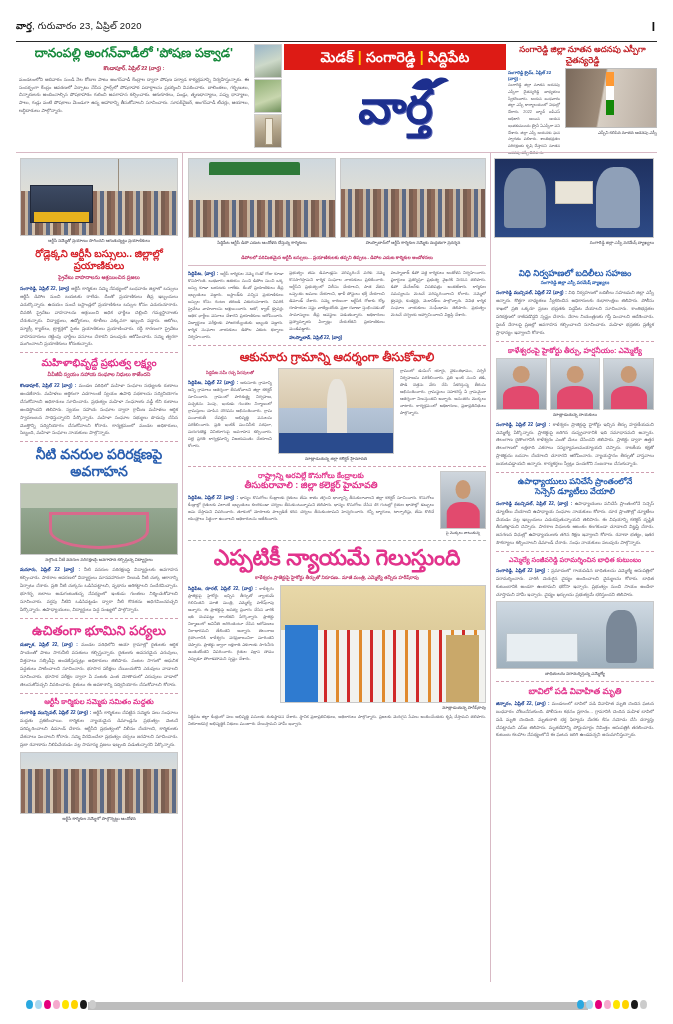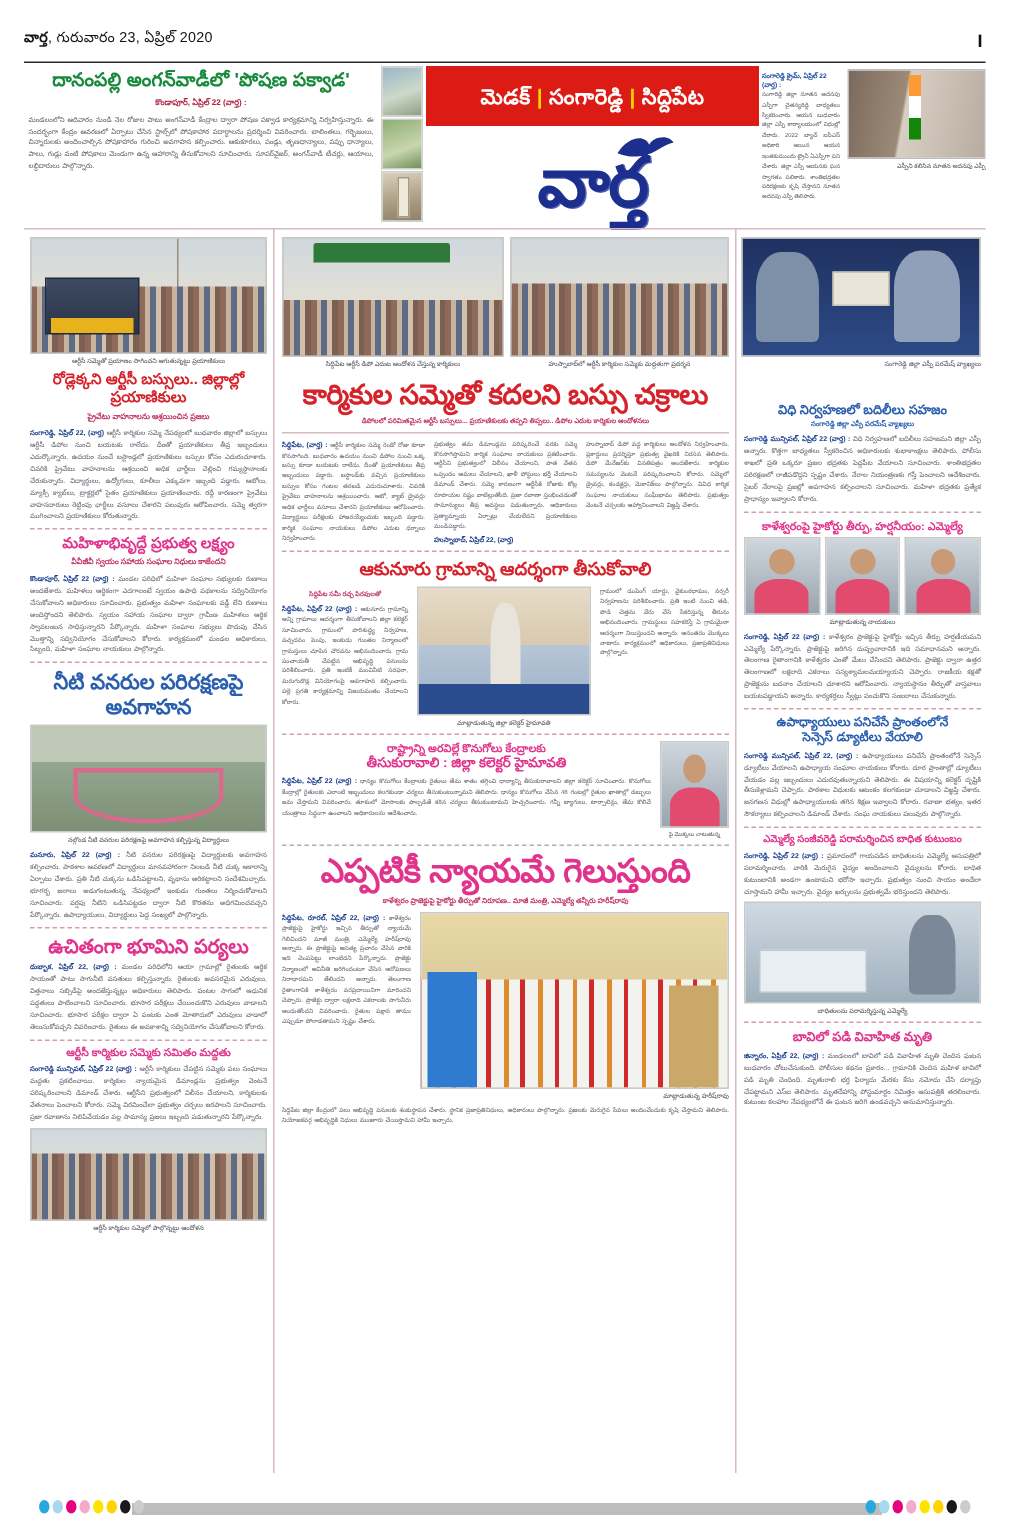--- a/index.html
+++ b/index.html
@@ -39,21 +39,21 @@
               display:flex; flex-direction:column; gap:1px; }
   .mh-strip .ph { flex:1; border:1px solid #cfcfcf; background:#b9c8cf; position:relative; overflow:hidden; }
   .mh-strip .ph.a { background:linear-gradient(160deg,#9ab6c8 0%,#cdd9c9 55%,#8c9e84 100%); }
   .mh-strip .ph.b { background:linear-gradient(160deg,#8fae74 0%,#c8d6ae 60%,#6f8f5a 100%); }
   .mh-strip .ph.c { background:linear-gradient(170deg,#d9d2c0 0%,#b2a48a 50%,#8e806a 100%); }
   .mh-strip .ph.c::after{ content:""; position:absolute; left:38%; top:8%; width:24%; height:80%;
                           background:#efe9da; border:1px solid #a8997e; }
 
   .mh-center { position:absolute; left:268px; top:0; width:222px; height:104px; text-align:center; }
   .mh-ribbon {
-    height:40px; background:#dd1b15; color:#fff; font-weight:bold;
+    height:26px; background:#dd1b15; color:#fff; font-weight:bold;
     font-size:14px; line-height:26px; letter-spacing:.3px;
     display:flex; align-items:center; justify-content:center; gap:4px;
   }
   .mh-ribbon .sep { color:#ffd400; font-weight:bold; }
   .mh-logo { position:relative; height:78px; }
   .mh-logo .word {
     font-size:46px; font-weight:bold; color:#1d2f8e; line-height:74px;
     letter-spacing:-1px; text-shadow:1px 1px 0 #5763b5;
   }
   .mh-logo .dove {
@@ -153,20 +153,21 @@
       <div class="mh-logo">
         <svg class="dove" viewBox="0 0 60 34">
           <path d="M4 20 C14 4, 30 2, 34 12 C38 4, 52 2, 57 10 C48 12, 42 18, 36 20 C30 22, 18 26, 4 20 Z" fill="#1d2f8e"></path>
           <path d="M30 14 C34 18, 34 26, 28 30 C26 24, 26 18, 30 14 Z" fill="#1d2f8e"></path>
         </svg>
         <div class="word">వార్త</div>
       </div>
     </div>
 
     <div class="mh-right">
+      <h2>సంగారెడ్డి జిల్లా నూతన అదనపు ఎస్పీగా చైతన్యరెడ్డి</h2>
       <div class="body">
         <div style="flex:1">
           <div class="dl">సంగారెడ్డి క్రైమ్, ఏప్రిల్ 22 (వార్త) :</div>
           <p>సంగారెడ్డి జిల్లా నూతన అదనపు ఎస్పీగా చైతన్యరెడ్డి బాధ్యతలు స్వీకరించారు. ఆయన బుధవారం జిల్లా ఎస్పీ కార్యాలయంలో విధుల్లో చేరారు. 2022 బ్యాచ్ ఐపీఎస్ అధికారి అయిన ఆయన ఇంతకుముందు ట్రైనీ ఏఎస్పీగా పని చేశారు. జిల్లా ఎస్పీ ఆయనకు ఘన స్వాగతం పలికారు. శాంతిభద్రతల పరిరక్షణకు కృషి చేస్తానని నూతన అదనపు ఎస్పీ తెలిపారు.</p>
         </div>
         <div>
           <div class="pic">
               <div class="flag"></div>
             </div>
           <div class="cap">ఎస్పీని కలిసిన నూతన అదనపు ఎస్పీ</div>
@@ -277,21 +278,20 @@
         <div class="sky"></div>
         <div class="crowd" style="height:72%"></div>
       </div>
       <div class="cap">ఆర్టీసీ కార్మికుల సమ్మెలో పాల్గొన్నట్టు ఆందోళన</div>
     </div>
   </div>
 
   <div class="col" style="left:188px; top:252px; width:298px;">
 
     <div>
-      <div class="hl red" style="font-size:18.5px;letter-spacing:-.2px">కార్మికుల సమ్మెతో కదలని బస్సు చక్రాలు</div>
       <div class="sub" style="font-size:4.6px;margin-top:3px">డిపోలలో పరిమితమైన ఆర్టీసీ బస్సులు... ప్రయాణికులకు తప్పని తిప్పలు.. డిపోల ఎదుట కార్మికుల ఆందోళనలు</div>
       <div class="hr-sol"></div>
       <div style="display:flex; gap:6px;">
         <div style="flex:1">
           <div class="txt sm">
             <span class="dateline">సిద్దిపేట, (వార్త) :</span>
             <span>ఆర్టీసీ కార్మికుల సమ్మె రెండో రోజు కూడా కొనసాగింది. బుధవారం ఉదయం నుంచి డిపోల నుంచి ఒక్క బస్సు కూడా బయటకు రాలేదు. దీంతో ప్రయాణికులు తీవ్ర ఇబ్బందులు పడ్డారు. బస్టాండ్‌కు వచ్చిన ప్రయాణికులు బస్సుల కోసం గంటల తరబడి ఎదురుచూశారు. చివరికి ప్రైవేటు వాహనాలను ఆశ్రయించారు. ఆటో, క్యాబ్ డ్రైవర్లు అధిక ఛార్జీలు వసూలు చేశారని ప్రయాణికులు ఆరోపించారు. విద్యార్థులు పరీక్షలకు హాజరయ్యేందుకు ఇబ్బంది పడ్డారు. కార్మిక సంఘాల నాయకులు డిపోల ఎదుట ధర్నాలు నిర్వహించారు.</span>
           </div>
         </div>
         <div style="flex:1">

